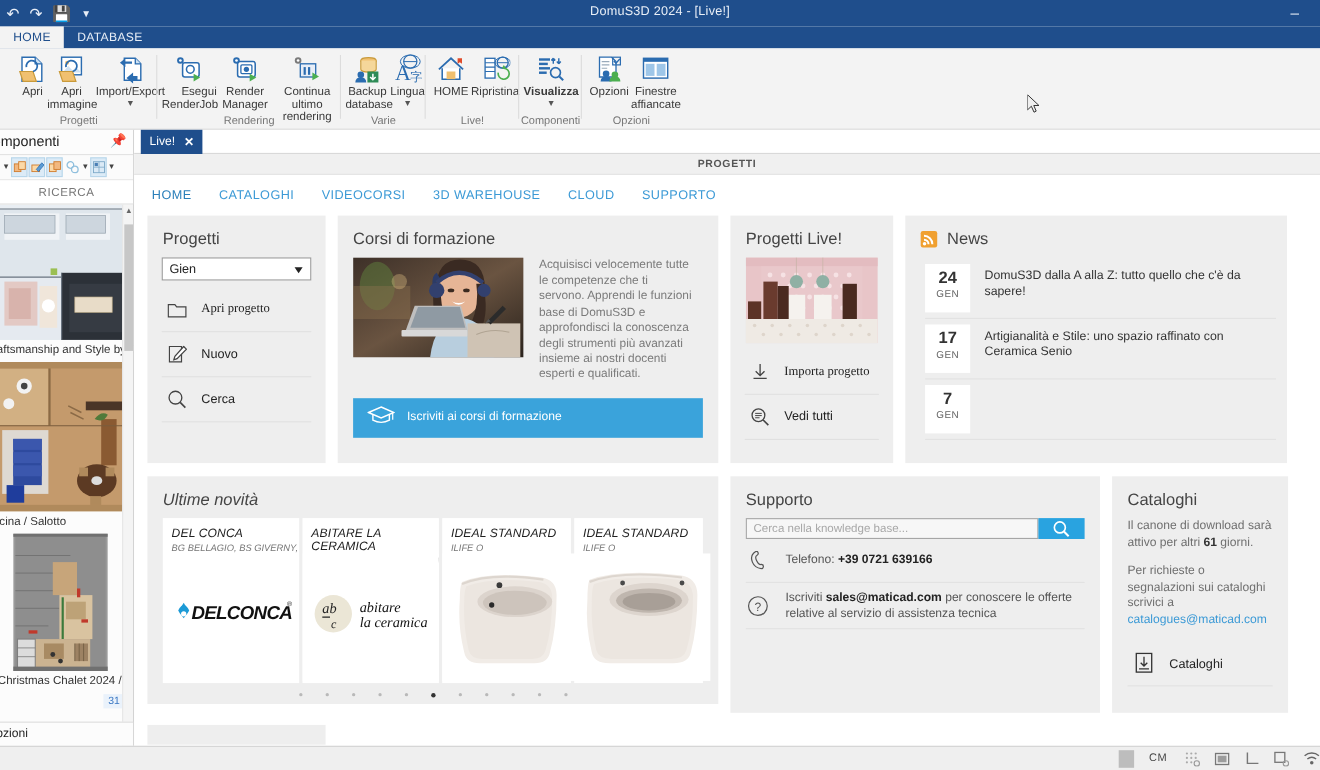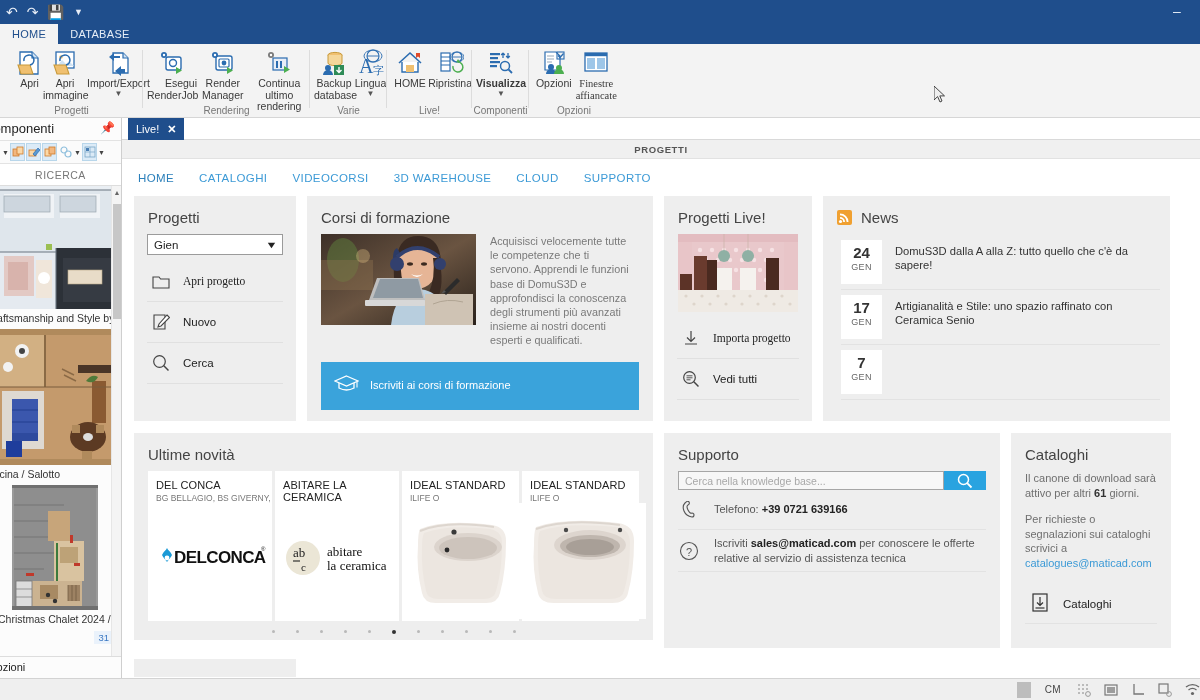--- a/index.html
+++ b/index.html
@@ -165,21 +165,21 @@
   .mrow .mi { width:20px; display:flex; align-items:center; justify-content:center; }
 
   
   .c-corsi { width:346px; height:225px; }
   .corsi-body { display:flex; padding:0 14px; gap:14px; }
   .corsi-img {
     width:155px; height:91px; border:0; display:block;
   }
   .corsi-text { font-size:10.8px; color:#7a7a7a; line-height:14.2px; width:140px; }
   .corsi-btn {
-    margin:14px 14px 0 14px; height:48px; background:#3aa3db; color:#fff;
+    margin:14px 14px 0 14px; height:36px; background:#3aa3db; color:#fff;
     display:flex; align-items:center; gap:11px; padding-left:13px; cursor:pointer;
   }
   .corsi-btn .t { font-size:11px; line-height:13px; }
 
   
   .c-live { width:148px; height:225px; }
   .live-img { margin:0 14px; width:120px; height:78px; display:block; }
 
   
   .c-news { width:347px; height:225px; background:#eeeeee; }
@@ -193,21 +193,21 @@
     display:flex; gap:13px; padding:5px 0 5px 0; border-bottom:1px solid #e2e2e2; cursor:pointer;
   }
   .news-date {
     width:41px; min-width:41px; background:#fff; text-align:center; padding:3px 0 3px 0; height:44px;
   }
   .news-date .d { font-size:15px; color:#333; font-weight:bold; line-height:19px; }
   .news-date .m { font-size:9px; color:#666; letter-spacing:.4px; }
   .news-txt { font-size:11.2px; color:#333; line-height:14px; padding-top:4px; }
 
   
-  .c-novita { width:519px; height:207px; }
+  .c-novita { width:519px; height:207px;font-style:italic; }
   .prod-row { display:flex; gap:3px; padding:0 14px; }
   .prod-card { width:124px; height:150px; background:#fff; padding:8px 0 0 0; position:relative; }
   .prod-brand { font-size:11px; color:#222; padding:0 8px; letter-spacing:.1px; }
   .prod-sub { font-size:8.5px; color:#777; padding:2px 8px 0 8px; white-space:nowrap; overflow:hidden; }
   .prod-img { position:absolute; left:0; top:32px; width:124px; height:116px; }
   .dots { display:flex; justify-content:center; gap:21px; padding-top:9px; }
   .dot { width:3px; height:3px; background:#b9b9b9; border-radius:50%; cursor:pointer; }
   .dot.on { background:#333; width:4px; height:4px; }
 
   .c-supporto { width:336px; height:215px; }
@@ -256,20 +256,21 @@
 
 <div class="app">
 
   <div class="titlebar">
     <div class="qat">
       <span class="q">↶</span>
       <span class="q">↷</span>
       <span class="q">💾</span>
       <span class="q" style="font-size:9px;">▼</span>
     </div>
+    <div class="title-text">DomuS3D 2024 - [Live!]</div>
     <div class="win-min">–</div>
   </div>
 
   <div class="ribbon-tabs">
     <div class="rtab active">HOME</div>
     <div class="rtab">DATABASE</div>
   </div>
 
   <div class="ribbon">
 
@@ -456,21 +457,21 @@
               <rect x="17" y="3" width="7" height="7" fill="none" stroke="#2b6cb0" stroke-width="1.1"></rect>
               <path d="M18 6.5 l2 2 3.5-4" stroke="#2b6cb0" stroke-width="1.3" fill="none"></path>
               <circle cx="11" cy="18" r="3" fill="#2b6cb0"></circle>
               <path d="M6 25 a5 5 0 0 1 10 0 Z" fill="#2b6cb0"></path>
               <circle cx="19" cy="19" r="3" fill="#4caf50"></circle>
               <path d="M14 25 a5 5 0 0 1 10 0 Z" fill="#4caf50"></path>
             </svg>
           </div>
           <span class="lbl">Opzioni</span>
         </div>
-        <div class="ritem" style="width:46px;font-family:Liberation Serif, serif;">
+        <div class="ritem" style="width:46px;">
           <div class="ico">
             <svg width="28" height="28" viewBox="0 0 28 28">
               <rect x="3" y="4" width="22" height="18" fill="#fff" stroke="#2b6cb0" stroke-width="1.3"></rect>
               <rect x="3" y="4" width="22" height="3.2" fill="#2b6cb0"></rect>
               <rect x="5" y="9" width="8" height="11" fill="#9ec6e8"></rect>
               <rect x="15" y="9" width="8" height="11" fill="#9ec6e8"></rect>
             </svg>
           </div>
           <span class="lbl">Finestre affiancate</span>
         </div>

